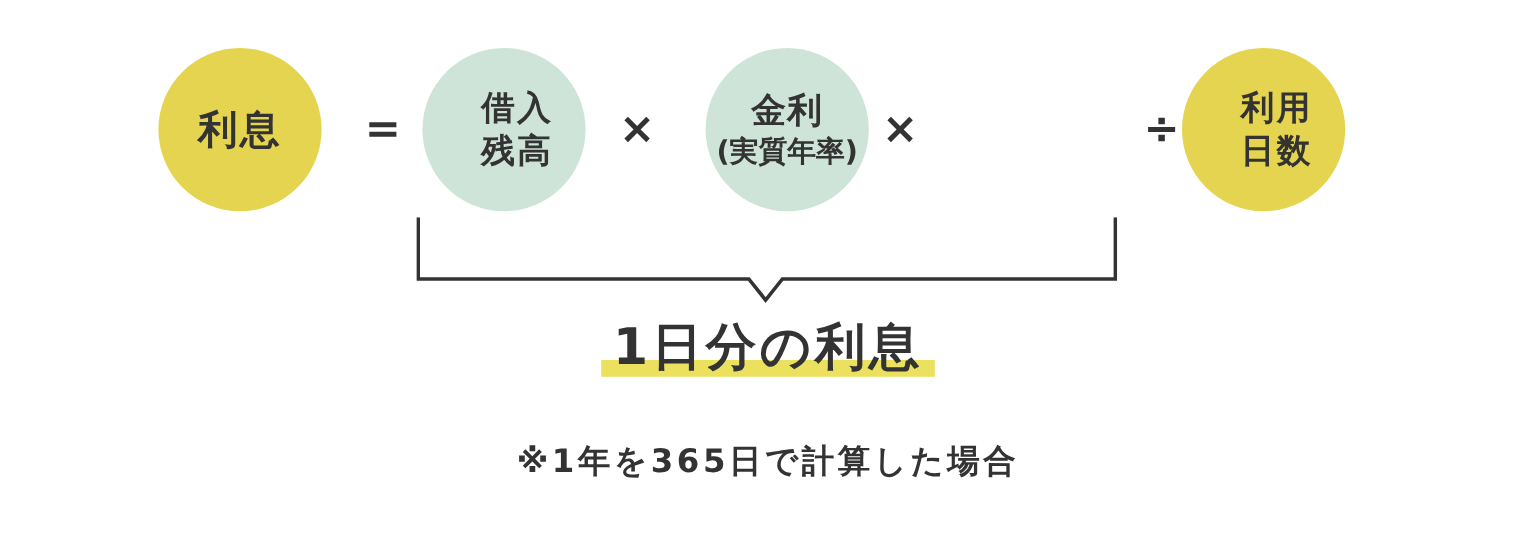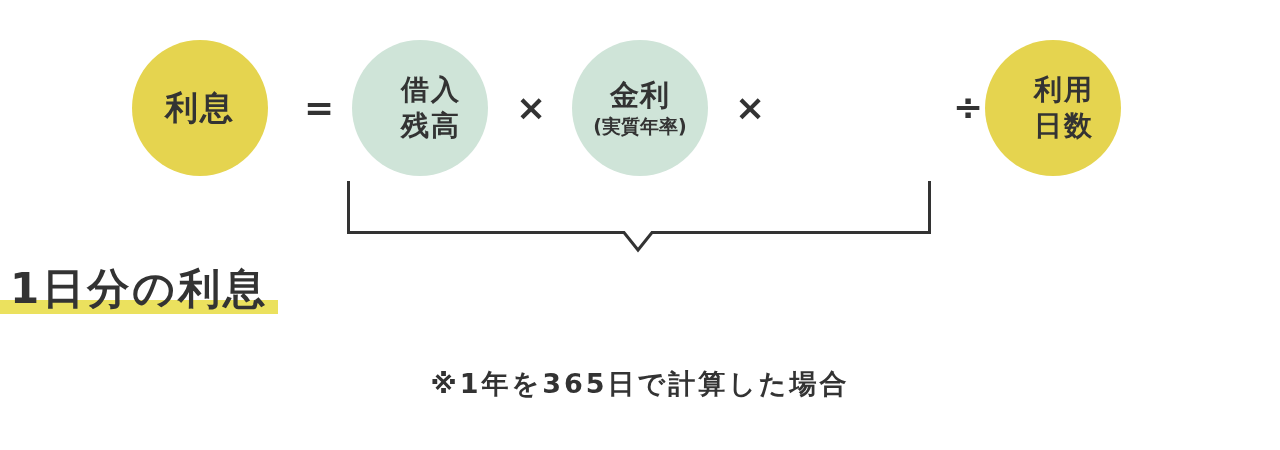--- a/index.html
+++ b/index.html
@@ -14,28 +14,28 @@
   .circle{
     position:absolute;top:40px;width:136px;height:136px;border-radius:50%;
     display:flex;flex-direction:column;align-items:center;justify-content:center;
     text-align:center;font-weight:bold;line-height:1.28;letter-spacing:2px;
   }
   .circle.yellow{background:var(--yellow);}
   .circle.green{background:var(--green);}
   .txt-xl{font-size:33px;}
   .txt-lg{font-size:28px;margin-left:22px;}
   .txt-md{font-size:29px;letter-spacing:1px;}
-  .txt-sm{font-size:19px;letter-spacing:0;}
+  .txt-sm{font-size:24px;letter-spacing:0;}
   .op{
     position:absolute;top:84px;width:56px;height:48px;line-height:48px;
     text-align:center;font-size:36px;font-weight:bold;color:var(--ink);
   }
   .bracket-svg{position:absolute;left:347px;top:181px;}
   .day-label-wrap{
-    position:absolute;left:0;top:264px;width:1280px;
+    position:absolute;left:0;top:264px;width:1280px;text-align:center;
   }
   .day-label{
     display:inline-block;font-size:42px;font-weight:bold;letter-spacing:3px;
     line-height:50px;padding:0 10px;color:var(--ink);
     background:linear-gradient(to bottom,transparent 36px,var(--highlight) 36px,var(--highlight) 52px,transparent 52px);
   }
   .footnote{
     position:absolute;left:0;top:366px;width:1280px;text-align:center;
     font-size:27px;font-weight:bold;letter-spacing:3px;color:var(--ink);
   }
@@ -51,21 +51,21 @@
 
   <div class="op" style="left:291px">=</div>
 
   <div class="circle green" style="left:352px">
     <span class="txt-lg">借入</span>
     <span class="txt-lg">残高</span>
   </div>
 
   <div class="op" style="left:503px">×</div>
 
-  <div class="circle green" style="left:572px">
+  <div class="circle green" style="left:588px">
     <span class="txt-md">金利</span>
     <span class="txt-sm">(実質年率)</span>
   </div>
 
   <div class="op" style="left:722px">×</div>
 
 
   <div class="op" style="left:940px">÷</div>
 
   <div class="circle yellow" style="left:985px">

